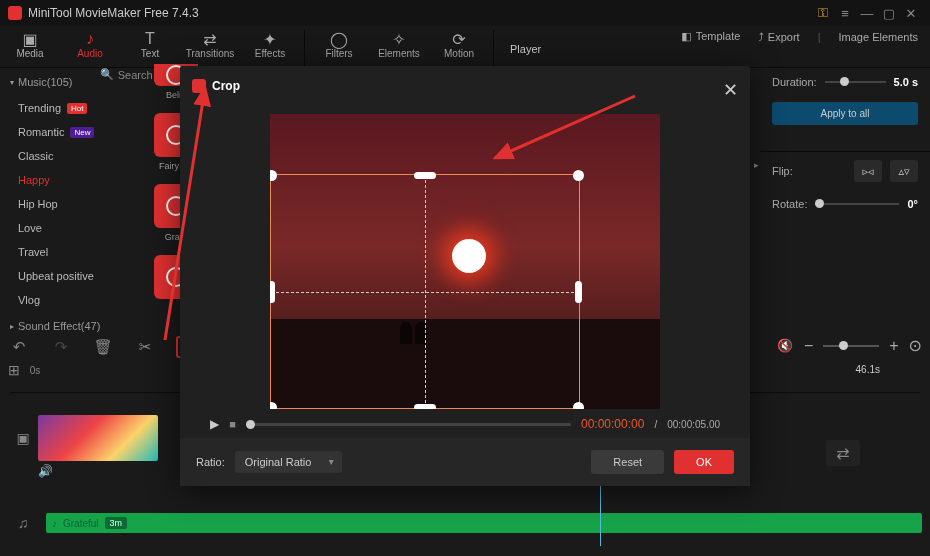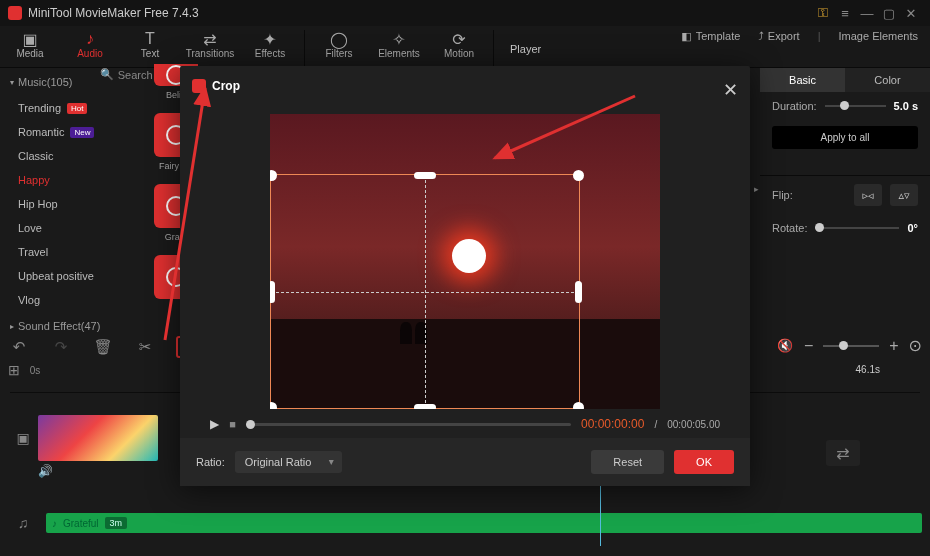--- a/index.html
+++ b/index.html
@@ -7,21 +7,21 @@
   .titlebar { height:26px; background:#131313; display:flex; align-items:center; padding:0 8px; font-size:12px; color:#ccc; }
   .titlebar .logo { width:14px; height:14px; border-radius:3px; background:#e03030; margin-right:6px; }
   .titlebar .spacer { flex:1; }
   .titlebar .tb-icon { width:22px; height:22px; display:flex; align-items:center; justify-content:center; color:#888; font-size:13px; }
   .toolbar { height:42px; background:#181818; display:flex; align-items:flex-start; padding-top:4px; border-bottom:1px solid #0a0a0a; }
   .tool-item { width:60px; text-align:center; font-size:10px; color:#aaa; cursor:pointer; }
   .tool-item .ti-icon { font-size:16px; height:18px; display:flex; align-items:center; justify-content:center; color:#aaa; }
   .tool-item.active { color:#e03030; }
   .tool-item.active .ti-icon { color:#e03030; }
   .toolbar .sep { width:1px; height:36px; background:#0a0a0a; margin:0 4px; }
-  .toolbar .right { margin-left:auto; display:flex; align-items:flex-start; padding-right:12px; gap:18px; color:#aaa; font-size:11px; }
+  .toolbar .right { margin-left:auto; display:flex; align-items:center; padding-right:12px; gap:18px; color:#aaa; font-size:11px; }
   .toolbar .player-label { font-size:11px; color:#ccc; padding-left:12px; align-self:center;}
   .sidebar { width:130px; background:#1a1a1a; font-size:11px; }
   .side-cat { padding:8px 10px; color:#999; display:flex; align-items:center; gap:4px;}
   .side-item { padding:6px 18px; color:#bbb; cursor:pointer; display:flex; align-items:center; gap:6px;}
   .side-item.sel { color:#e03030; }
   .badge { font-size:8px; background:#e03030; color:#fff; padding:1px 4px; border-radius:2px;}
   .badge.blue { background:#4c1d95;}
   .thumbcol { width:88px; background:#1a1a1a; padding-top:8px; }
   .thumb { width:44px; height:44px; border-radius:6px; background:#e03030; margin:0 auto 4px; display:flex; align-items:center; justify-content:center; }
   .thumb .note { width:20px; height:20px; border:2px solid #fff; border-radius:50%; position:relative;}
@@ -29,21 +29,21 @@
   .searchrow { position:absolute; top:68px; left:100px; font-size:11px; color:#888; display:flex; align-items:center; gap:4px;}
   
   .rightpanel { position:absolute; right:0; top:68px; width:170px; }
   .tabs { display:flex; }
   .rtab { flex:1; text-align:center; font-size:11px; padding:6px 0; background:#222; color:#bbb;}
   .rtab.active { background:#333; color:#fff;}
   .prop { display:flex; align-items:center; padding:8px 12px; font-size:11px; color:#aaa; gap:8px;}
   .prop .slider { flex:1; height:2px; background:#444; position:relative;}
   .prop .slider .knob { position:absolute; left:15px; top:-4px; width:9px; height:9px; background:#ccc; border-radius:50%;}
   .prop .val { color:#fff; font-size:11px;font-weight:bold; }
-  .applyall { margin:6px 12px; padding:6px 0; text-align:center; background:#000000; font-size:10px; color:#ccc; border-radius:3px;}
+  .applyall { margin:6px 12px; padding:6px 0; text-align:center; background:#0c4a6e; font-size:10px; color:#ccc; border-radius:3px;}
   .prop .iconpill { width:28px; height:22px; background:#2a2a2a; border-radius:3px; display:flex; align-items:center; justify-content:center; font-size:11px; color:#ccc;}
   
   .actionrow { position:absolute; left:8px; top:336px; display:flex; gap:20px; align-items:center;}
   .actbtn { color:#888; font-size:15px; width:22px; text-align:center;}
   .cropbtn { width:22px; height:22px; border:2px solid #e03030; border-radius:3px; display:flex; align-items:center; justify-content:center; color:#ccc; font-size:13px;}
   .timeline-head { position:absolute; left:8px; top:362px; display:flex; align-items:center; gap:10px; font-size:10px; color:#888;}
   .tl-zoom { position:absolute; right:8px; top:336px; display:flex; align-items:center; gap:10px; color:#aaa;}
   .tl-zoom .zline { width:56px; height:2px; background:#555; position:relative;}
   .tl-zoom .zknob { position:absolute; left:16px; top:-4px; width:9px; height:9px; background:#ccc; border-radius:50%;}
   .tl-time { position:absolute; right:50px; top:364px; font-size:10px; color:#ccc;}
@@ -209,24 +209,20 @@
   <div class="thumb">
       <div class="note"></div>
     </div>
   <div class="thlabel">Grate</div>
   <div class="thumb">
       <div class="note"></div>
     </div>
 </div>
 
 <div class="rightpanel">
-  <div class="tabs">
-    <div class="rtab active">Basic</div>
-    <div class="rtab">Color</div>
-  </div>
   <div class="prop">
     <span>Duration:</span>
     <div class="slider">
         <div class="knob"></div>
       </div>
     <span class="val">5.0 s</span>
   </div>
   <div class="applyall">Apply to all</div>
   <div style="height:20px"></div>
   <div class="prop" style="border-top:1px solid #0a0a0a; position:relative;">

